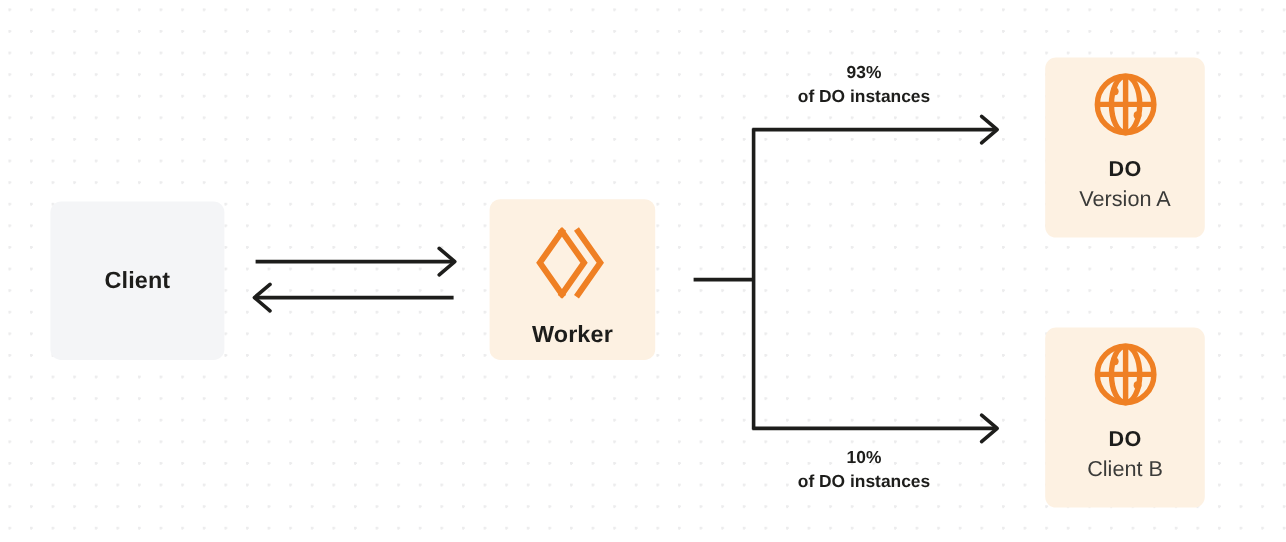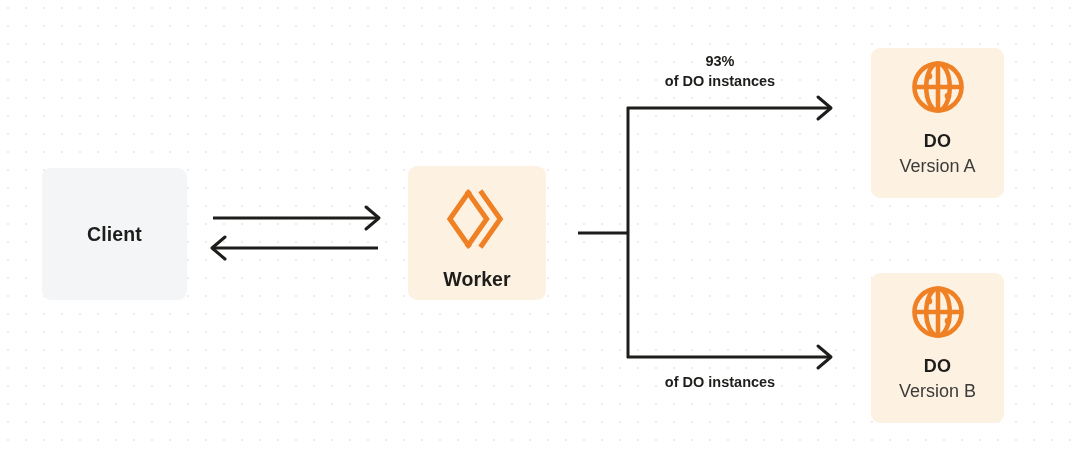--- a/index.html
+++ b/index.html
@@ -181,25 +181,26 @@
       <svg class="globe-icon" viewBox="0 0 64 64" xmlns="http://www.w3.org/2000/svg">
         <circle cx="32" cy="32" r="26" fill="none" stroke="#ef8024" stroke-width="5"></circle>
         <line x1="32" y1="6" x2="32" y2="58" stroke="#ef8024" stroke-width="5"></line>
         <line x1="6" y1="32" x2="58" y2="32" stroke="#ef8024" stroke-width="5"></line>
         <ellipse cx="32" cy="32" rx="13" ry="26" fill="none" stroke="#ef8024" stroke-width="5"></ellipse>
         <circle cx="22" cy="20" r="3.6" fill="#ef8024"></circle>
         <circle cx="43" cy="42" r="3.6" fill="#ef8024"></circle>
       </svg>
     </span>
     <div class="node-title">DO</div>
-    <div class="node-sub">Version B</div>
+    <div class="node-sub">Client B</div>
   </div>
 
   <div class="edge-label" id="label-top">
     <span class="pct">93%</span>
     <span class="desc">of DO instances</span>
   </div>
 
   <div class="edge-label" id="label-bottom">
+    <span class="pct">10%</span>
     <span class="desc">of DO instances</span>
   </div>
 
 </div>
 
 </body></html>

